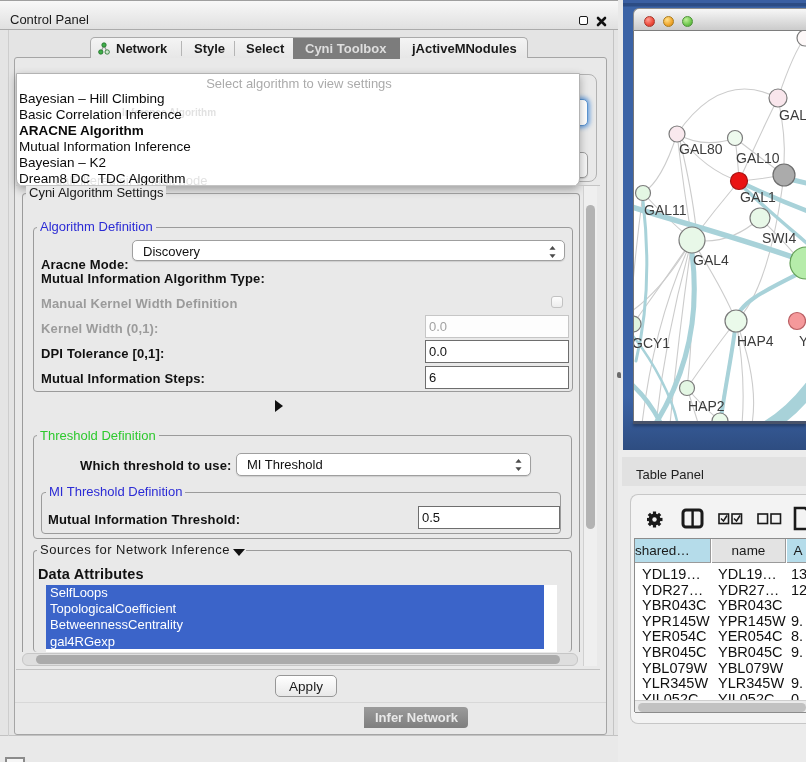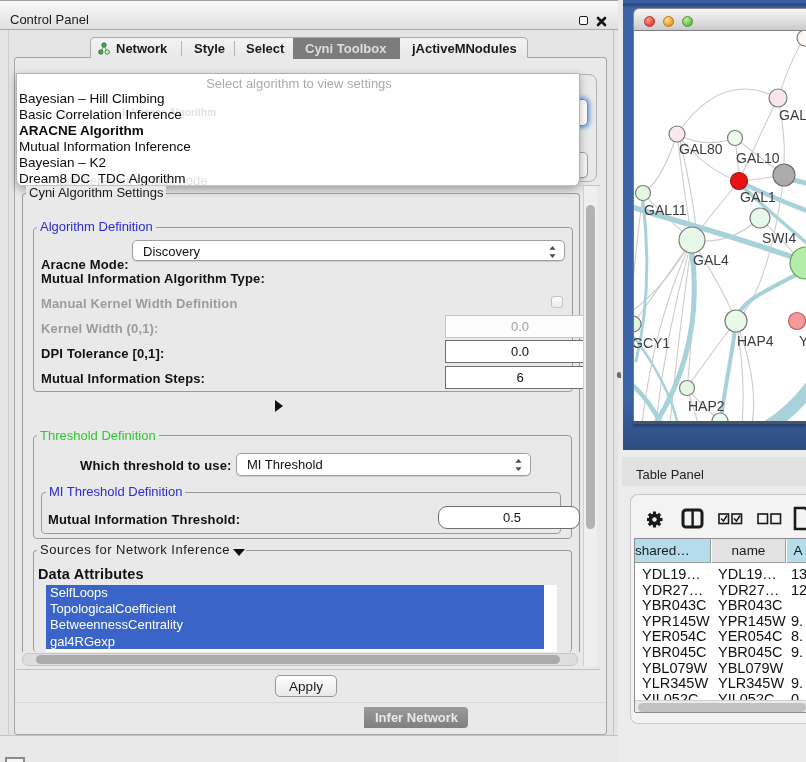--- a/index.html
+++ b/index.html
@@ -4,22 +4,22 @@
 html,body{margin:0;padding:0;}
 #app{position:relative;width:806px;height:762px;overflow:hidden;background:#e9e9e9;
  font-family:"Liberation Sans",sans-serif;font-size:13px;color:#1a1a1a;}
 .ab{position:absolute;box-sizing:border-box;}
 .b{font-weight:bold;}
 .grp{border:1px solid #9b9b9b;border-radius:4px;}
 .gtitle{background:#e9e9e9;padding:0 3px;line-height:14px;}
 .combo{background:#fff;border:1px solid #9f9f9f;border-radius:5px;
  box-shadow:0 1px 1px rgba(0,0,0,0.12);}
 .combo .ct{position:absolute;left:10px;top:3px;font-size:13px;color:#111;}
-.field{background:#fff;border:1px solid #6e6e6e;text-align:center;
- font-size:13px;color:#111;padding:3px 6px 0 12px;margin-left:20px;}
+.field{background:#fff;border:1px solid #6e6e6e;text-align:left;
+ font-size:13px;color:#111;padding:3px 6px 0 3px;}
 .row{color:#111;font-size:13px;font-weight:bold;letter-spacing:0.15px;}
 .gray{color:#9b9b9b;}
 .li{height:16.2px;line-height:16.2px;color:#fff;font-size:13px;padding-left:4px;}
 </style></head>
 <body>
 <div id="app">
 
 <div class="ab" style="left:0;top:0;width:618px;height:1px;background:#9f9f9f;"></div>
 <div class="ab" id="titlebar" style="left:0;top:1px;width:618px;height:29px;
  background:linear-gradient(#f8f8f8,#e0e0e0);border-bottom:1px solid #ababab;">
@@ -116,21 +116,21 @@
   <div class="ct">MI Threshold</div>
   <svg class="ab" style="right:7px;top:3.5px;" width="9" height="14" viewBox="0 0 9 15">
     <path d="M1.2 5.2 L4.5 1 L7.8 5.2 Z" fill="#4a4a4a"></path>
     <path d="M1.2 9.8 L4.5 14 L7.8 9.8 Z" fill="#4a4a4a"></path>
   </svg>
 </div>
 
 <div class="ab grp" style="left:41px;top:492px;width:520px;height:42px;"></div>
 <div class="ab gtitle" style="left:46px;top:485px;color:#2b2bd5;">MI Threshold Definition</div>
 <div class="ab row" style="left:48px;top:512px;">Mutual Information Threshold:</div>
-<div class="ab field" style="left:418px;top:506px;width:142px;height:23px;border-radius:9px;">0.5</div>
+<div class="ab field" style="left:418px;top:506px;width:142px;height:23px;">0.5</div>
 
 <div class="ab grp" style="left:33px;top:550px;width:539px;height:102px;border-bottom:none;"></div>
 <div class="ab gtitle" style="left:37px;top:543px;letter-spacing:0.5px;">Sources for Network Inference</div>
 <svg class="ab" style="left:232px;top:547px;background:#e9e9e9;" width="14" height="10" viewBox="0 0 14 10">
   <path d="M1 2 L13 2 L7 9 Z" fill="#111"></path>
 </svg>
 <div class="ab row" style="left:38px;top:566px;font-size:14.5px;">Data Attributes</div>
 <div class="ab" style="left:46px;top:585px;width:511px;height:67px;background:#fff;">
   <div style="width:498px;background:#3b64c9;">
     <div class="li">SelfLoops</div>

